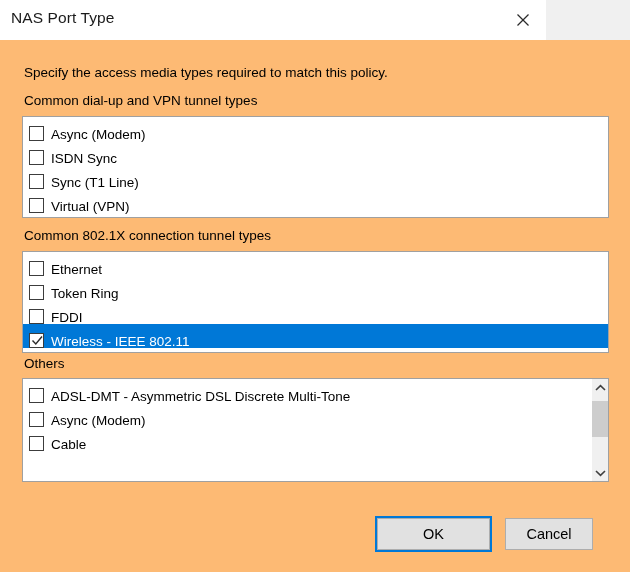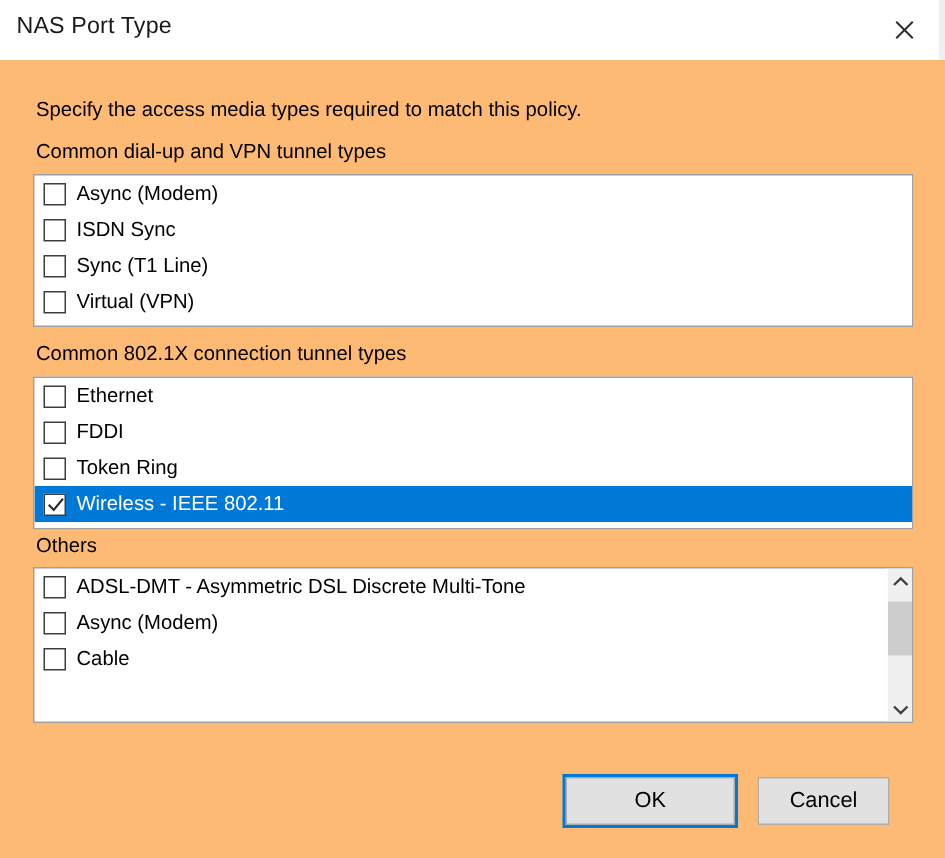--- a/index.html
+++ b/index.html
@@ -14,21 +14,21 @@
     font-size: 13.5px;
     color: #000000;
     overflow: hidden;
     -webkit-font-smoothing: antialiased;
   }
 
   
   .titlebar {
     position: absolute;
     left: 0; top: 0;
-    width: 626px;
+    width: 546px;
     height: 40px;
     background: #ffffff;
     box-sizing: border-box;
   }
   .title-text {
     position: absolute;
     left: 11px;
     top: 9px;
     font-size: 15.5px;
     color: #1a1a1a;
@@ -86,21 +86,21 @@
     background: #ffffff;
     border: 1px solid #a0a0a0;
     box-sizing: border-box;
     overflow: hidden;
   }
 
   .list-row {
     position: relative;
     height: 24px;
     display: flex;
-    align-items: center;
+    align-items: flex-end;
     padding-left: 6px;
     box-sizing: border-box;
     white-space: nowrap;
   }
   .list-row.selected {
     background: #0078d7;
   }
   .list-row.selected .row-label {
     color: #ffffff;
   }
@@ -221,25 +221,25 @@
   </div>
 
   <div class="group-label" style="top:188px;">Common 802.1X connection tunnel types</div>
   <div class="listbox" style="top:211px; height:102px;">
     <div class="list-row">
       <span class="cbox"></span>
       <span class="row-label">Ethernet</span>
     </div>
     <div class="list-row">
       <span class="cbox"></span>
+      <span class="row-label">Token Ring</span>
+    </div>
+    <div class="list-row">
+      <span class="cbox"></span>
       <span class="row-label">FDDI</span>
-    </div>
-    <div class="list-row">
-      <span class="cbox"></span>
-      <span class="row-label">Token Ring</span>
     </div>
     <div class="list-row selected">
       <span class="cbox">
         <svg class="check" viewBox="0 0 13 13">
           <polyline points="1.5,6.5 4.8,10 11,2.5" fill="none" stroke="#2b2b2b" stroke-width="1.4"></polyline>
         </svg>
       </span>
       <span class="row-label">Wireless - IEEE 802.11</span>
     </div>
   </div>

